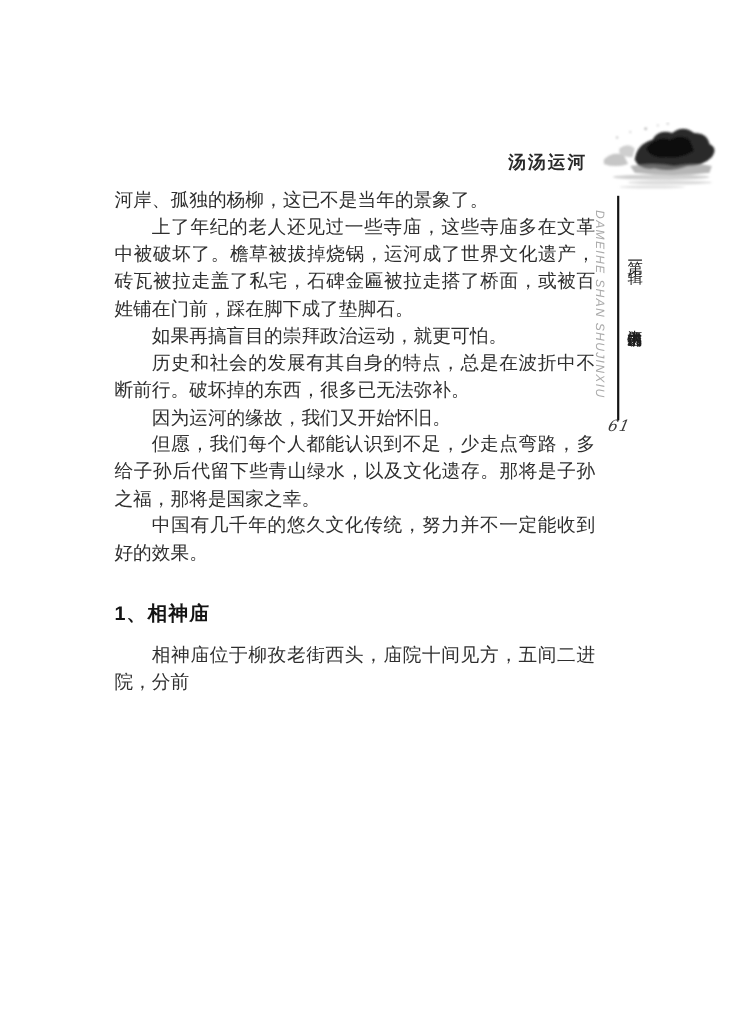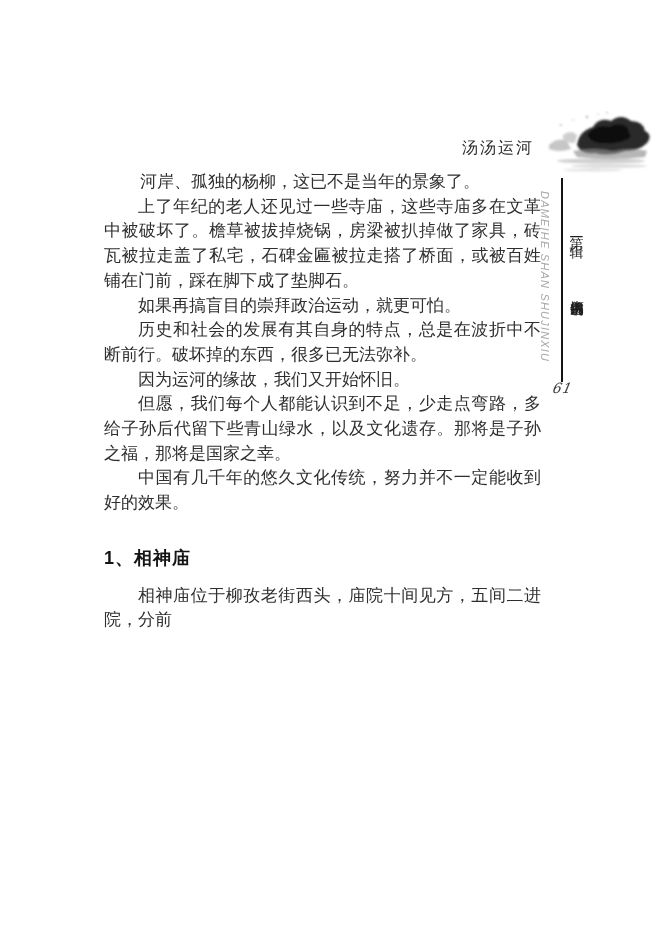--- a/index.html
+++ b/index.html
@@ -17,21 +17,21 @@
     color: #2e2e2e;
   }
 
   
   .running-title {
     position: absolute;
     top: 138px;
     left: 462px;
     font-family: "Liberation Sans", "DejaVu Sans", sans-serif;
     font-size: 16px;
-    font-weight: 400;
+    font-weight: 700;
     letter-spacing: 2px;
     color: #2a2a2a;
     white-space: nowrap;
   }
   .ink-art {
     position: absolute;
     top: 111px;
     left: 543px;
   }
 
@@ -100,21 +100,20 @@
     text-align: justify;
     text-justify: inter-ideograph;
     color: #2e2e2e;
   }
   .text-block p {
     margin: 0;
     text-indent: 2em;
   }
   .text-block p.noindent {
     text-indent: 0;
-    margin-left: 36px;
   }
   .section-heading {
     margin: 30px 0 13px 0;
     text-indent: 0;
     font-family: "Liberation Sans", "DejaVu Sans", sans-serif;
     font-size: 18px;
     font-weight: 700;
     letter-spacing: 1px;
     color: #141414;
   }
@@ -154,21 +153,21 @@
   <span class="margin-rule"></span>
 
   <span class="volume-label">第一辑</span>
 
   <span class="series-title">大美河山书锦绣</span>
 
   <span class="folio">61</span>
 
   <main class="text-block">
     <p class="noindent">河岸、孤独的杨柳，这已不是当年的景象了。</p>
-    <p>上了年纪的老人还见过一些寺庙，这些寺庙多在文革中被破坏了。檐草被拔掉烧锅，房梁被扒掉做了家具，砖瓦被拉走盖了私宅，石碑金匾被拉走搭了桥面，或被百姓铺在门前，踩在脚下成了垫脚石。</p>
+    <p>上了年纪的老人还见过一些寺庙，这些寺庙多在文革中被破坏了。檐草被拔掉烧锅，运河成了世界文化遗产，砖瓦被拉走盖了私宅，石碑金匾被拉走搭了桥面，或被百姓铺在门前，踩在脚下成了垫脚石。</p>
     <p>如果再搞盲目的崇拜政治运动，就更可怕。</p>
     <p>历史和社会的发展有其自身的特点，总是在波折中不断前行。破坏掉的东西，很多已无法弥补。</p>
     <p>因为运河的缘故，我们又开始怀旧。</p>
     <p>但愿，我们每个人都能认识到不足，少走点弯路，多给子孙后代留下些青山绿水，以及文化遗存。那将是子孙之福，那将是国家之幸。</p>
     <p>中国有几千年的悠久文化传统，努力并不一定能收到好的效果。</p>
 
     <h2 class="section-heading">1、相神庙</h2>
 
     <p>相神庙位于柳孜老街西头，庙院十间见方，五间二进院，分前</p>
   </main>

